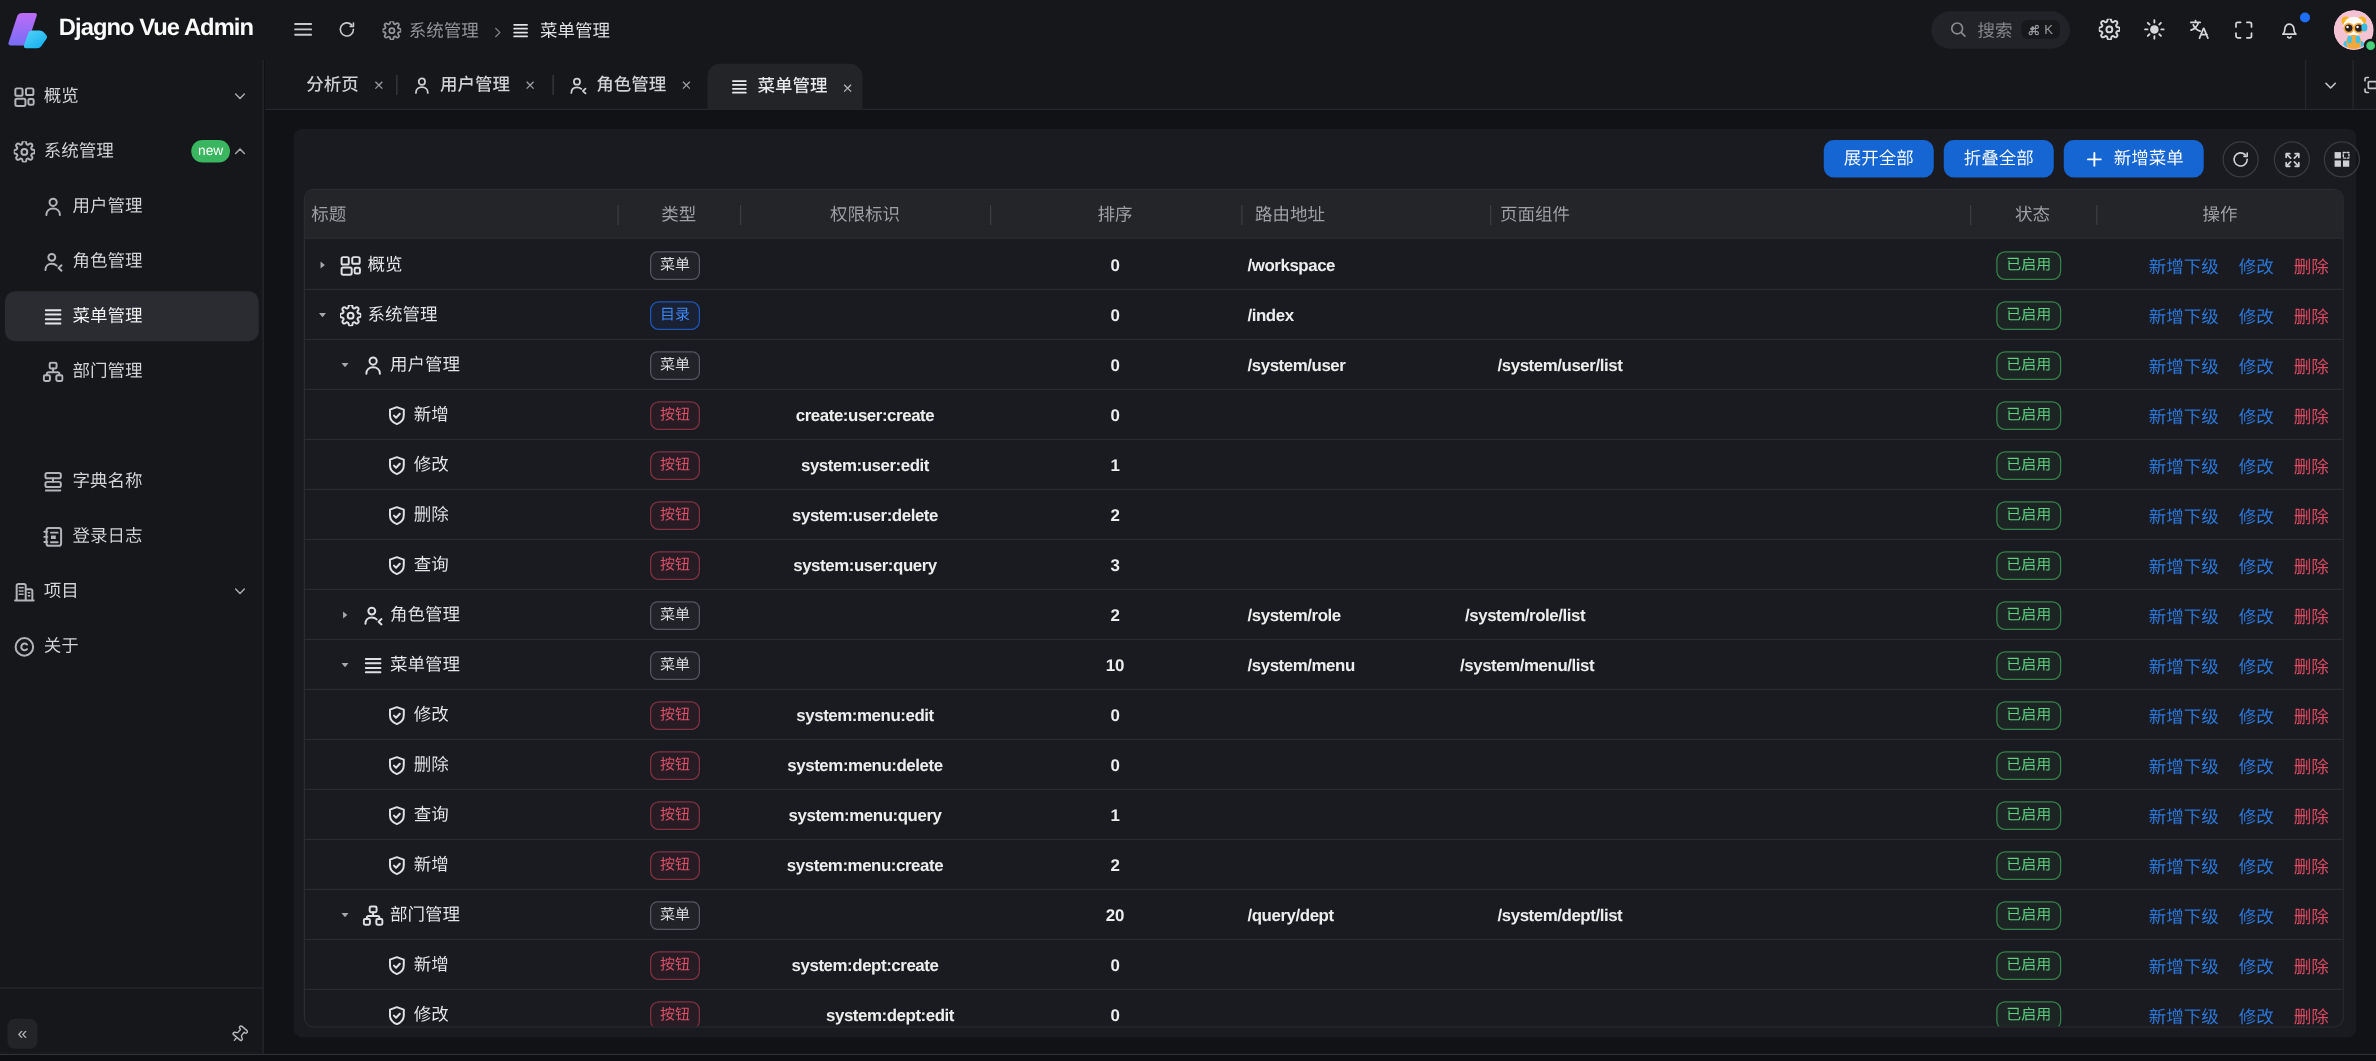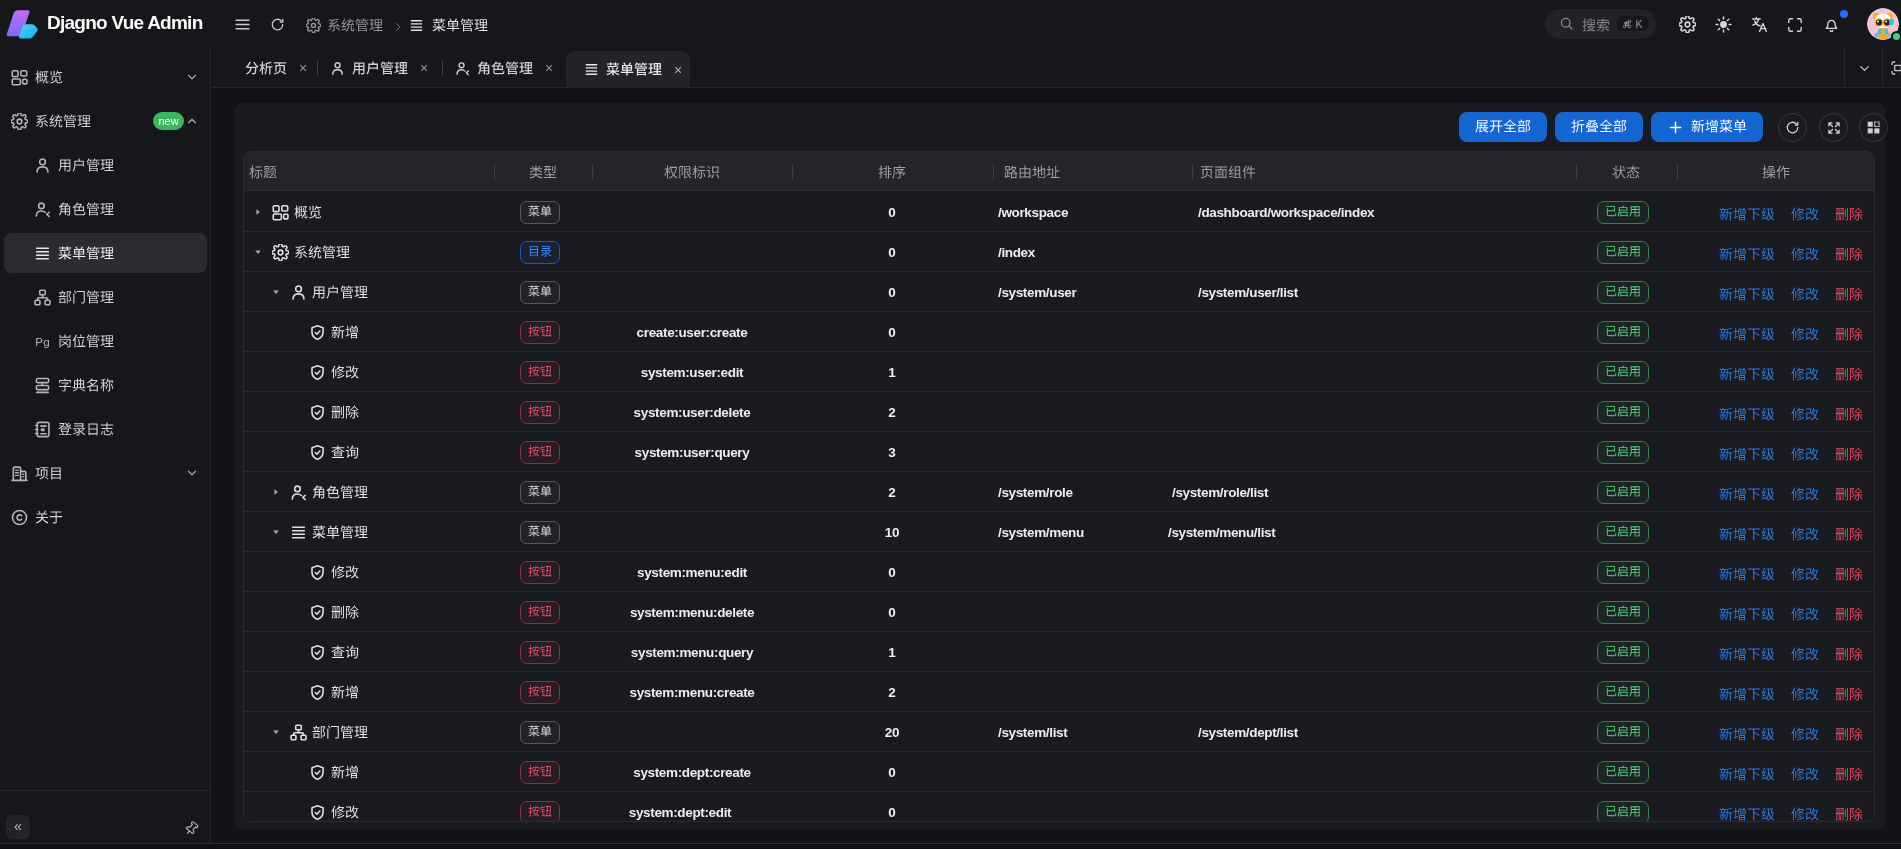--- a/index.html
+++ b/index.html
@@ -235,30 +235,20 @@
           <rect x="5.4" y="1.2" width="5.2" height="4.2" rx="1"></rect>
           <rect x="1" y="10.6" width="4.6" height="4.2" rx="1"></rect>
           <rect x="10.4" y="10.6" width="4.6" height="4.2" rx="1"></rect>
           <path d="M8 5.4v2.4M3.3 10.6V9.4c0-.8.5-1.2 1.3-1.2h6.8c.8 0 1.3.4 1.3 1.2v1.2"></path>
         </svg>
       </span>
       <span class="stx"><svg class="cj" width="56" height="16">
           <use href="#g14"></use>
         </svg></span>
     </div>
-<div class="sitem" style="top:273px">
-      <span class="sic" style="margin-left:29.5px">
-        <svg class="ic" width="17" height="17" viewBox="0 0 16 16" fill="none" stroke="currentColor" stroke-width="1.5" stroke-linecap="round" stroke-linejoin="round">
-          <text x="8" y="12" font-size="11" font-family="Liberation Sans, sans-serif" fill="currentColor" stroke="none" text-anchor="middle">Pg</text>
-        </svg>
-      </span>
-      <span class="stx"><svg class="cj" width="56" height="16">
-          <use href="#g24"></use>
-        </svg></span>
-    </div>
 <div class="sitem" style="top:317px">
       <span class="sic" style="margin-left:29.5px">
         <svg class="ic" width="17" height="17" viewBox="0 0 16 16" fill="none" stroke="currentColor" stroke-width="1.5" stroke-linecap="round" stroke-linejoin="round">
           <rect x="2.2" y="1.4" width="11.6" height="3.9" rx="1.4"></rect>
           <rect x="2.2" y="8" width="11.6" height="3.9" rx="1.4"></rect>
           <path d="M7.9 5.3v2.7M2.6 14.5h10.8"></path>
         </svg>
       </span>
       <span class="stx"><svg class="cj" width="56" height="16">
           <use href="#g25"></use>
@@ -448,21 +438,20 @@
           </div>
           <div class="cc" style="left:296px">
             <span class="tag tag-m">
               <svg class="cj" width="24" height="14">
                 <use href="#g1"></use>
               </svg>
             </span>
           </div>
           <div class="cc num" style="left:648px">0</div>
           <div class="cl" style="left:754px">/workspace</div>
-          <div class="cl" style="left:954px">/dashboard/workspace/index</div>
           <div class="cc" style="left:1379px">
             <span class="tag tag-g">
               <svg class="cj" width="36" height="14">
                 <use href="#g2"></use>
               </svg>
             </span>
           </div>
           <div class="ops">
             <span class="lk" style="left:1475px"><svg class="cj" width="56" height="16">
                 <use href="#g3"></use>
@@ -970,21 +959,21 @@
               </svg></span>
           </div>
           <div class="cc" style="left:296px">
             <span class="tag tag-m">
               <svg class="cj" width="24" height="14">
                 <use href="#g1"></use>
               </svg>
             </span>
           </div>
           <div class="cc num" style="left:648px">20</div>
-          <div class="cl" style="left:754px">/system/list</div>
+          <div class="cl" style="left:754px">/query/dept</div>
           <div class="cl" style="left:954px">/system/dept/list</div>
           <div class="cc" style="left:1379px">
             <span class="tag tag-g">
               <svg class="cj" width="36" height="14">
                 <use href="#g2"></use>
               </svg>
             </span>
           </div>
           <div class="ops">
             <span class="lk" style="left:1475px"><svg class="cj" width="56" height="16">
@@ -1048,21 +1037,21 @@
                 <use href="#g4"></use>
               </svg></span>
           </div>
           <div class="cc" style="left:296px">
             <span class="tag tag-b">
               <svg class="cj" width="24" height="14">
                 <use href="#g10"></use>
               </svg>
             </span>
           </div>
-          <div class="cc perm" style="left:436px">system:dept:edit</div>
+          <div class="cc perm" style="left:468px">system:dept:edit</div>
           <div class="cc num" style="left:648px">0</div>
           <div class="cc" style="left:1379px">
             <span class="tag tag-g">
               <svg class="cj" width="36" height="14">
                 <use href="#g2"></use>
               </svg>
             </span>
           </div>
           <div class="ops">
             <span class="lk" style="left:1475px"><svg class="cj" width="56" height="16">

